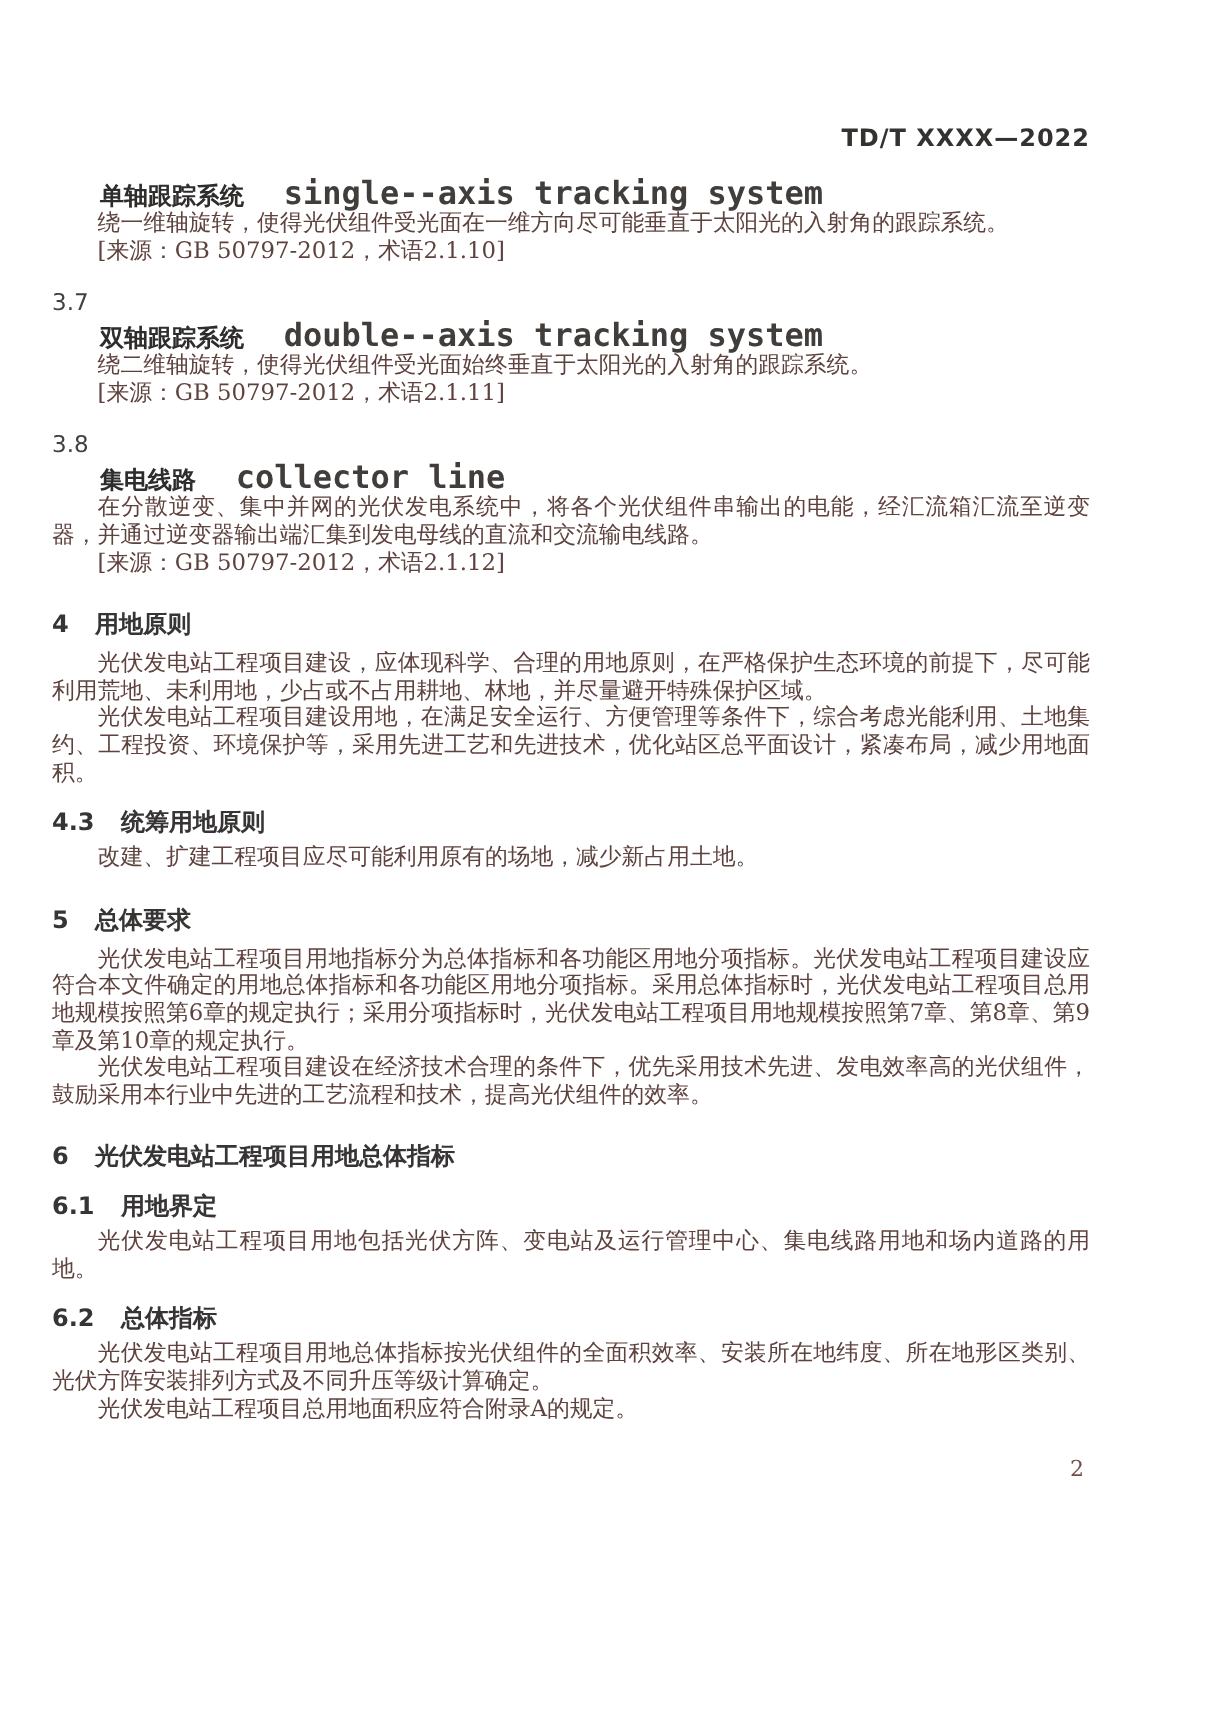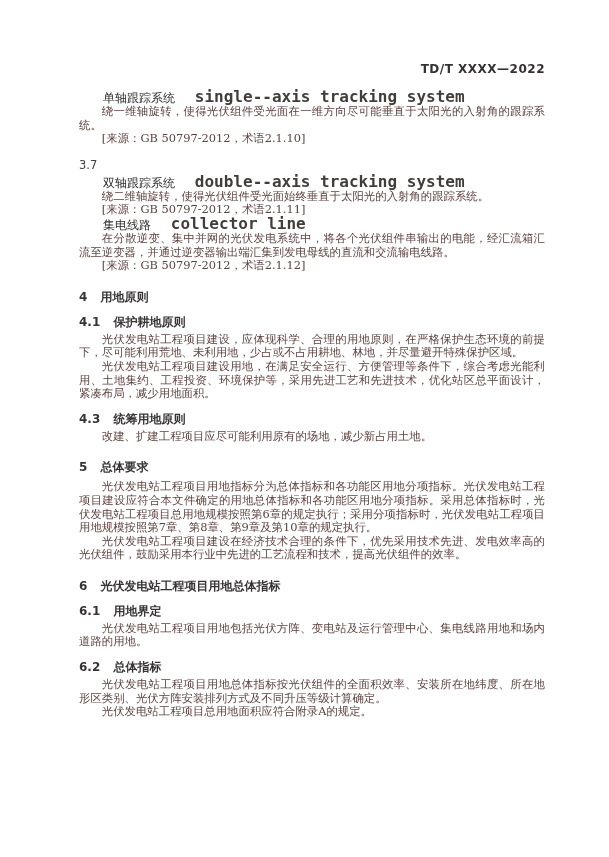--- a/index.html
+++ b/index.html
@@ -1,20 +1,20 @@
 <!DOCTYPE html>
 <html><head>
 <meta charset="utf-8">
 <style>
   html,body{margin:0;padding:0;background:#ffffff;}
   .page{
     position:relative;
     width:609px;height:738px;
     box-sizing:border-box;
-    padding:62px 64px 0 79px;
+    padding:62px 64px 0 26px;
     background:#ffffff;
     overflow:hidden;
     font-family:"DejaVu Serif","Liberation Serif",serif;
     color:#5e423e;
   }
   .doc-header{
     text-align:right;
     font-family:"DejaVu Sans","Liberation Sans",sans-serif;
     font-weight:bold;
     font-size:12px;
@@ -26,21 +26,21 @@
   .term-entry.first{margin-top:14px;}
   .term-heading{
     margin:0;
     padding-left:2em;
     font-size:12px;
     line-height:14px;
     white-space:nowrap;
   }
   .term-zh{
     font-family:"DejaVu Sans","Liberation Sans",sans-serif;
-    font-weight:normal;
+    font-weight:bold;
     color:#2f2d2c;
   }
   .term-en{
     font-family:"DejaVu Sans Mono","Liberation Mono",monospace;
     font-weight:bold;
     font-size:16px;
     color:#413d3a;
     margin-left:1em;
   }
   .term-def{
@@ -120,36 +120,34 @@
   <p class="clause-num">3.7</p>
   <section class="term-entry">
     <p class="term-heading">
       <span class="term-zh">双轴跟踪系统</span>
       <span class="term-en">double--axis tracking system</span>
     </p>
     <p class="term-def">绕二维轴旋转，使得光伏组件受光面始终垂直于太阳光的入射角的跟踪系统。</p>
     <p class="term-src">[来源：GB 50797-2012，术语2.1.11]</p>
   </section>
 
+  <p class="clause-num">3.8</p>
   <section class="term-entry">
     <p class="term-heading">
       <span class="term-zh">集电线路</span>
       <span class="term-en">collector line</span>
     </p>
     <p class="term-def">在分散逆变、集中并网的光伏发电系统中，将各个光伏组件串输出的电能，经汇流箱汇流至逆变器，并通过逆变器输出端汇集到发电母线的直流和交流输电线路。</p>
     <p class="term-src">[来源：GB 50797-2012，术语2.1.12]</p>
   </section>
 
   <h2 class="chapter-heading">
     <span class="h-num">4</span><span>用地原则</span>
   </h2>
 
-  <h3 class="section-heading">
-    <span class="h-num">4.1</span><span>保护耕地原则</span>
-  </h3>
   <p class="body-para">光伏发电站工程项目建设，应体现科学、合理的用地原则，在严格保护生态环境的前提下，尽可能利用荒地、未利用地，少占或不占用耕地、林地，并尽量避开特殊保护区域。</p>
 
   <p class="body-para">光伏发电站工程项目建设用地，在满足安全运行、方便管理等条件下，综合考虑光能利用、土地集约、工程投资、环境保护等，采用先进工艺和先进技术，优化站区总平面设计，紧凑布局，减少用地面积。</p>
 
   <h3 class="section-heading">
     <span class="h-num">4.3</span><span>统筹用地原则</span>
   </h3>
   <p class="body-para">改建、扩建工程项目应尽可能利用原有的场地，减少新占用土地。</p>
 
   <h2 class="chapter-heading">

